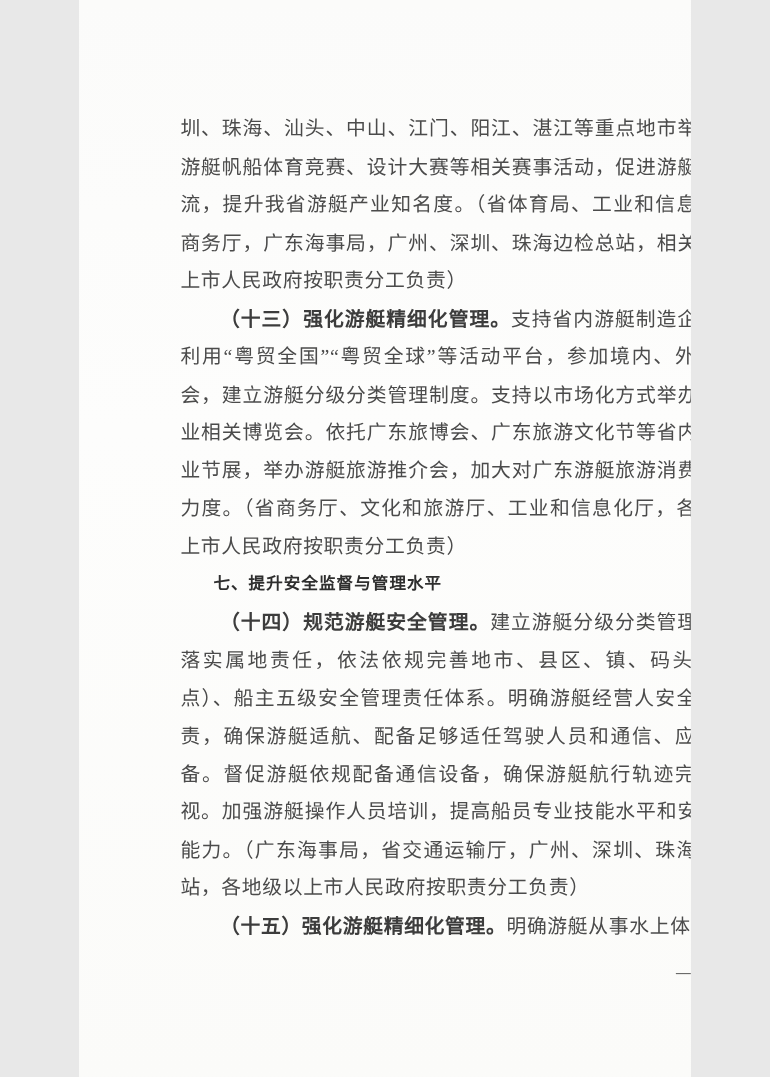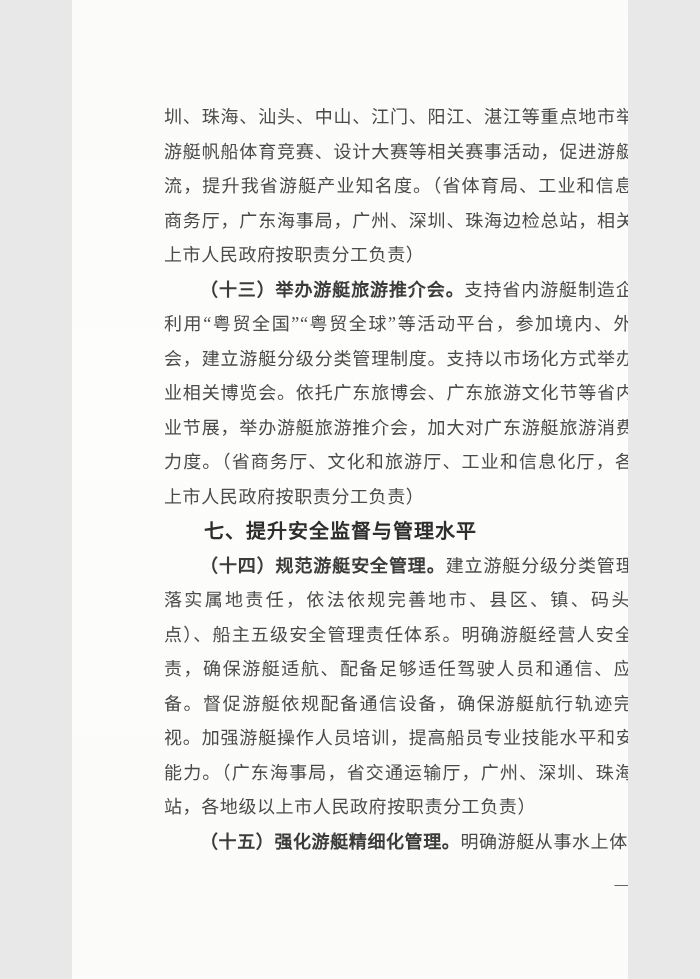--- a/index.html
+++ b/index.html
@@ -38,21 +38,21 @@
   }
   .para .lead {
     font-weight: bold;
     color: #3c3c3c;
   }
   .section-heading {
     margin: 0;
     text-indent: 2em;
     font-family: "Liberation Sans", "DejaVu Sans", sans-serif;
     font-weight: bold;
-    font-size: 20px;
+    font-size: 15px;
     line-height: 34.5px;
     letter-spacing: 1px;
     color: #2e2e2e;
   }
   .page-number {
     position: absolute;
     top: 874px;
     left: 538px;
     width: 70px;
     text-align: center;
@@ -64,21 +64,21 @@
   }
 </style>
 </head>
 <body>
 
 <div class="page">
   <div class="content">
 
     <p class="para"><span>圳、珠海、汕头、中山、江门、阳江、湛江等重点地市举办国际游艇帆船体育竞赛、设计大赛等相关赛事活动，促进游艇行业交流，提升我省游艇产业知名度。（省体育局、工业和信息化厅、商务厅，广东海事局，广州、深圳、珠海边检总站，相关地级以上市人民政府按职责分工负责）</span></p>
 
-    <p class="para indented"><span class="lead">（十三）举办游艇旅游推介会。</span><span>支持省内游艇制造企业积极利用“粤贸全国”“粤贸全球”等活动平台，参加境内、外重点展会，建立游艇分级分类管理制度。支持以市场化方式举办游艇产业相关博览会。依托广东旅博会、广东旅游文化节等省内旅游专业节展，举办游艇旅游推介会，加大对广东游艇旅游消费的宣传力度。（省商务厅、文化和旅游厅、工业和信息化厅，各地级以上市人民政府按职责分工负责）</span></p>
+    <p class="para indented"><span class="lead">（十三）强化游艇精细化管理。</span><span>支持省内游艇制造企业积极利用“粤贸全国”“粤贸全球”等活动平台，参加境内、外重点展会，建立游艇分级分类管理制度。支持以市场化方式举办游艇产业相关博览会。依托广东旅博会、广东旅游文化节等省内旅游专业节展，举办游艇旅游推介会，加大对广东游艇旅游消费的宣传力度。（省商务厅、文化和旅游厅、工业和信息化厅，各地级以上市人民政府按职责分工负责）</span></p>
 
     <p class="section-heading"><span>七、提升安全监督与管理水平</span></p>
 
     <p class="para indented"><span class="lead">（十四）规范游艇安全管理。</span><span>建立游艇分级分类管理制度，落实属地责任，依法依规完善地市、县区、镇、码头（停泊点）、船主五级安全管理责任体系。明确游艇经营人安全管理职责，确保游艇适航、配备足够适任驾驶人员和通信、应急等设备。督促游艇依规配备通信设备，确保游艇航行轨迹完整、可视。加强游艇操作人员培训，提高船员专业技能水平和安全管理能力。（广东海事局，省交通运输厅，广州、深圳、珠海边检总站，各地级以上市人民政府按职责分工负责）</span></p>
 
     <p class="para indented"><span class="lead">（十五）强化游艇精细化管理。</span><span>明确游艇从事水上体育运动</span></p>
 
   </div>
 
   <div class="page-number">— 7 —</div>

